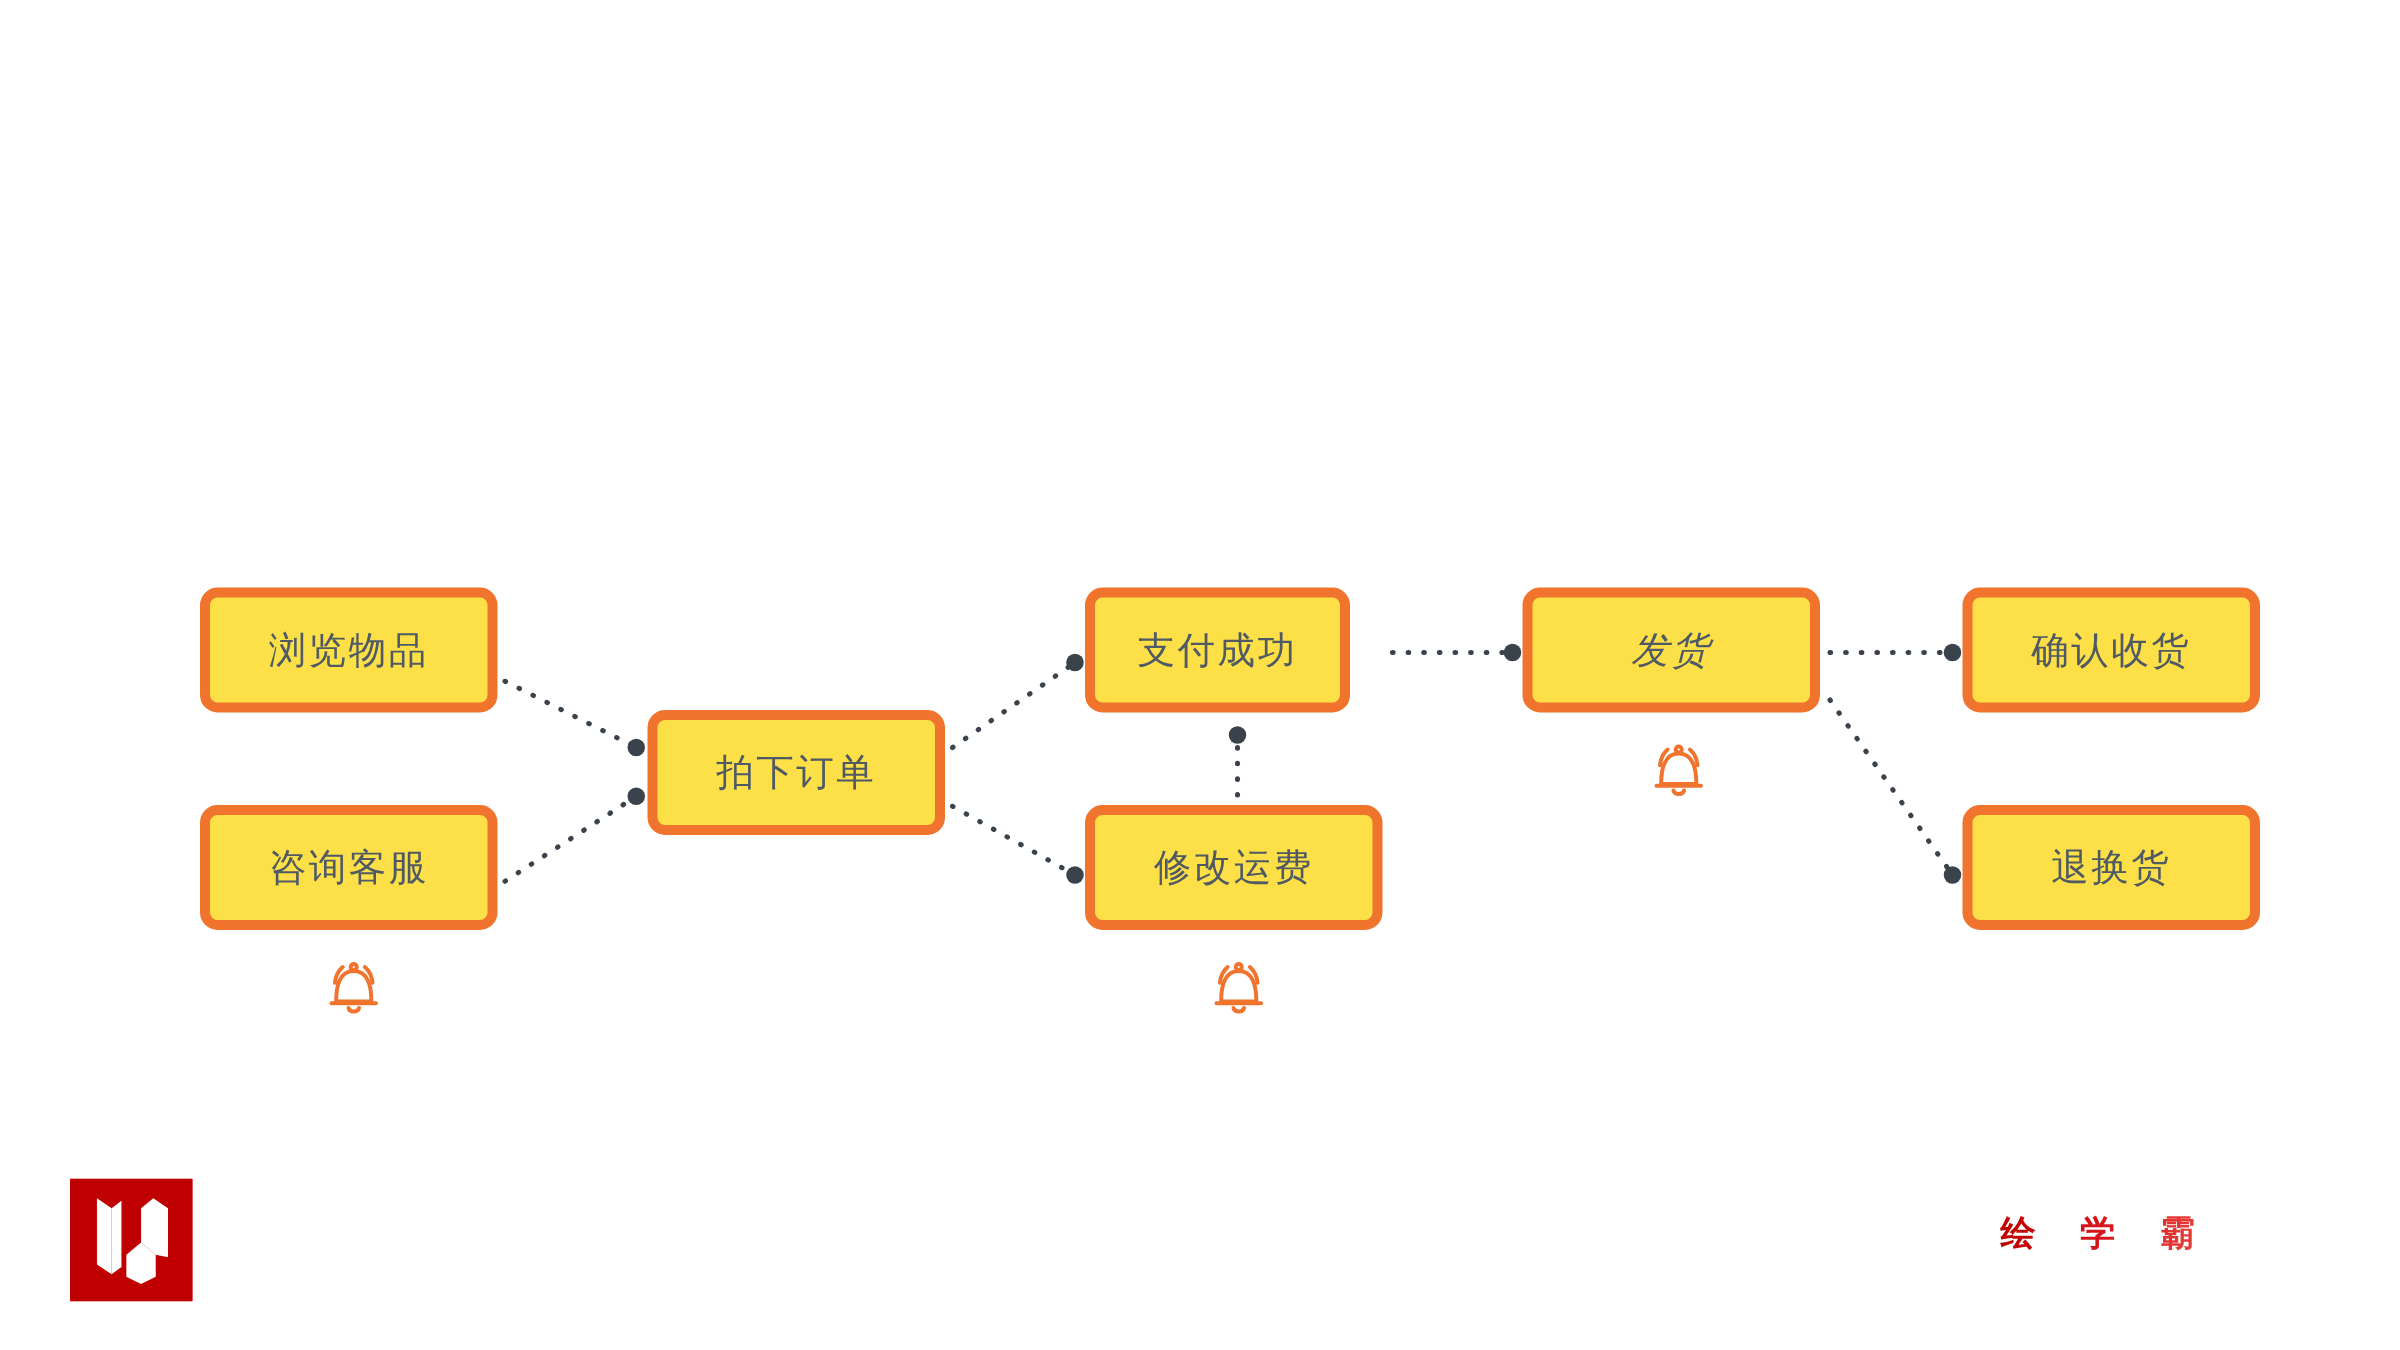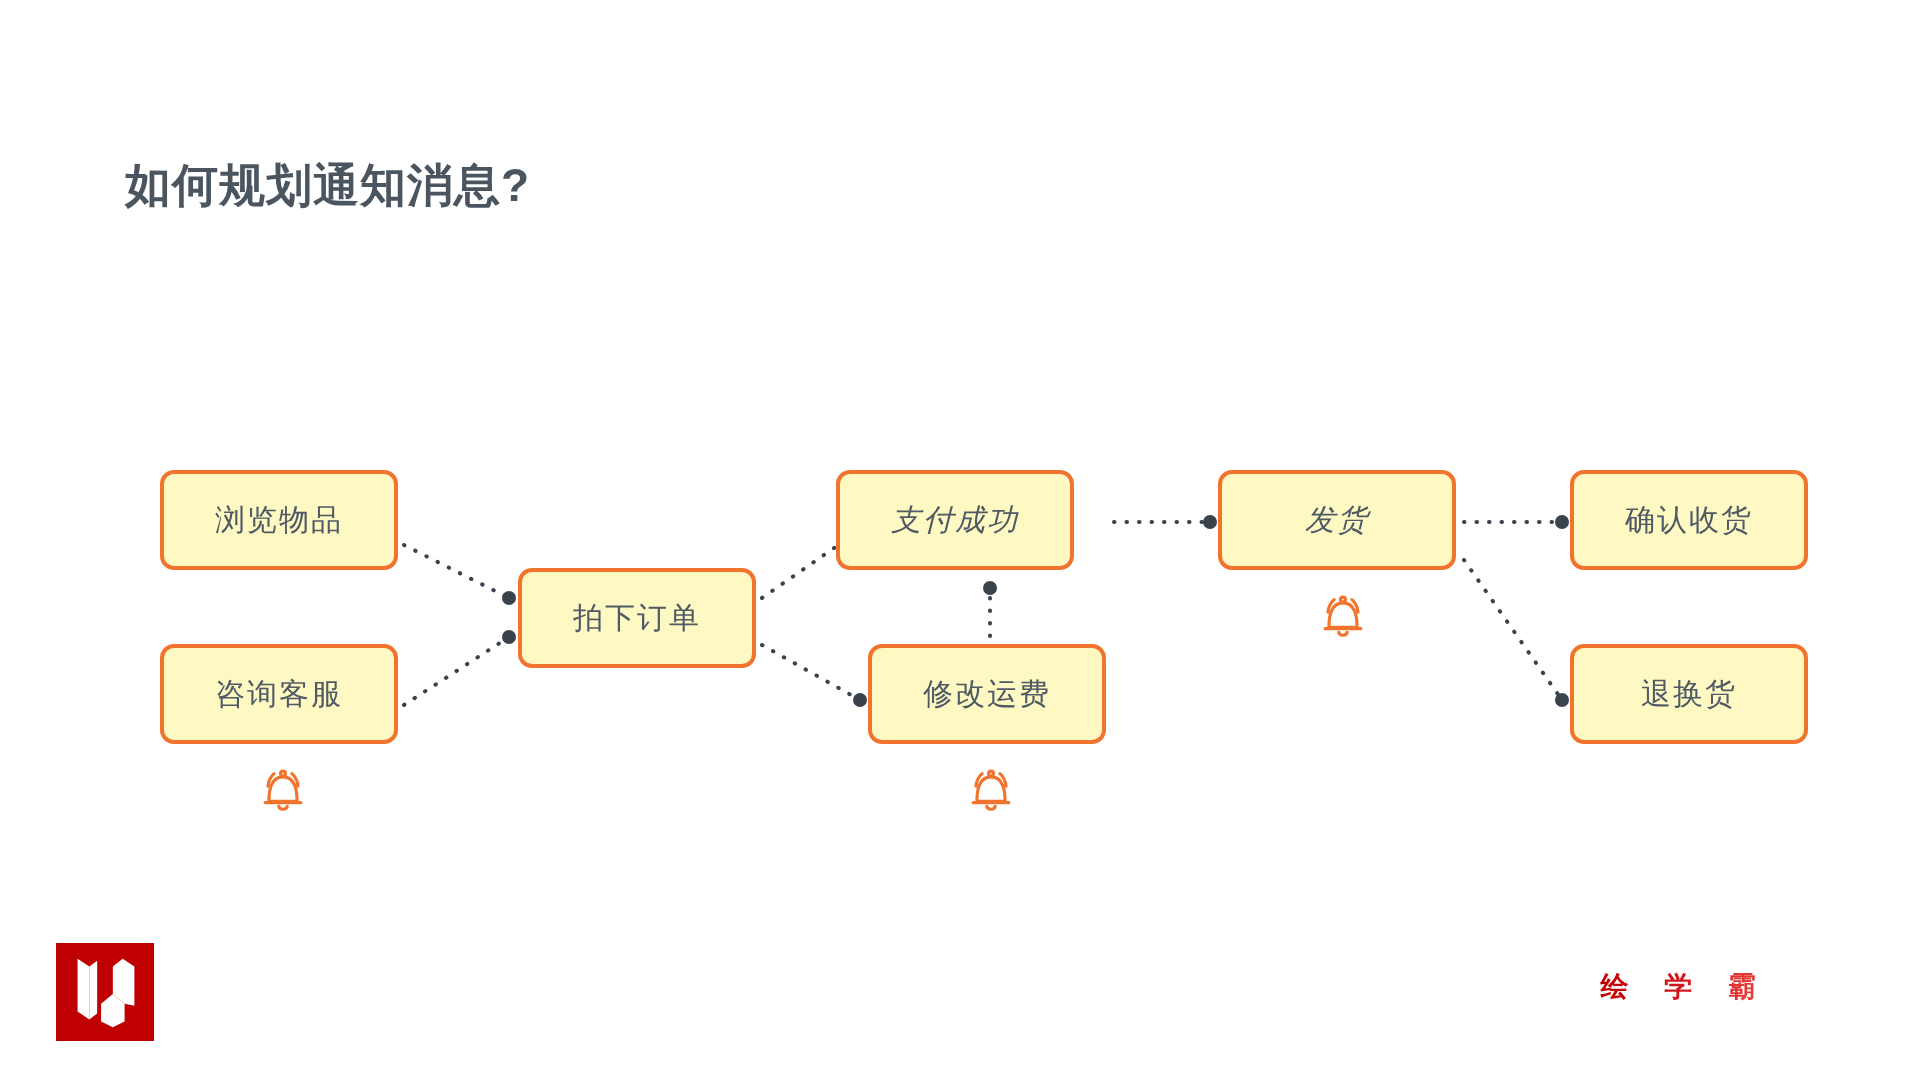--- a/index.html
+++ b/index.html
@@ -52,23 +52,23 @@
     top: 0;
     width: 1920px;
     height: 1080px;
     pointer-events: none;
   }
 
   
   .node {
     position: absolute;
     box-sizing: border-box;
-    border: 4px solid #0ea5e9;
+    border: 8px solid #0ea5e9;
     border-radius: 14px;
-    background: #fef9c3;
+    background: #fde047;
     display: flex;
     align-items: center;
     justify-content: center;
     color: #4f5a64;
     font-size: 30px;
     letter-spacing: 2px;
     white-space: nowrap;
   }
   .node-label {
     pointer-events: none;
@@ -106,21 +106,20 @@
     background-clip: text;
     color: transparent;
     text-align: center;
   }
 </style>
 </head>
 <body>
 
 <div id="slide">
 
-  <div id="title">如何规划通知消息?</div>
 
   <div id="diagram">
 
     <svg id="edge-layer" viewBox="0 0 1920 1080">
       <g id="edges">
           <g>
             <line x1="404" y1="545" x2="509" y2="598" stroke="#3a424c" stroke-width="4" stroke-linecap="round" stroke-dasharray="0.5 12"></line>
             <circle cx="509" cy="598" r="7" fill="#3a424c"></circle>
           </g>
           <g>
@@ -157,21 +156,21 @@
     <div id="nodes">
         <div class="node" style="left: 160px; top: 470px; width: 238px; height: 100px; border-color: rgb(241, 116, 46); color: rgb(79, 90, 100);">
           <span class="node-label">浏览物品</span>
         </div>
         <div class="node" style="left: 160px; top: 644px; width: 238px; height: 100px; border-color: rgb(241, 116, 46); color: rgb(79, 90, 100);">
           <span class="node-label">咨询客服</span>
         </div>
         <div class="node" style="left: 518px; top: 568px; width: 238px; height: 100px; border-color: rgb(241, 116, 46); color: rgb(79, 90, 100); font-family: Liberation Mono, monospace;">
           <span class="node-label">拍下订单</span>
         </div>
-        <div class="node" style="left: 836px; top: 470px; width: 238px; height: 100px; border-color: rgb(241, 116, 46); color: rgb(79, 90, 100); font-style: italic;">
+        <div class="node" style="left: 868px; top: 470px; width: 212px; height: 100px; border-color: rgb(241, 116, 46); color: rgb(79, 90, 100);">
           <span class="node-label">支付成功</span>
         </div>
         <div class="node" style="left: 868px; top: 644px; width: 238px; height: 100px; border-color: rgb(241, 116, 46); color: rgb(79, 90, 100);">
           <span class="node-label">修改运费</span>
         </div>
         <div class="node" style="left: 1218px; top: 470px; width: 238px; height: 100px; border-color: rgb(241, 116, 46); color: rgb(79, 90, 100); font-style: italic;">
           <span class="node-label">发货</span>
         </div>
         <div class="node" style="left: 1570px; top: 470px; width: 238px; height: 100px; border-color: rgb(241, 116, 46); color: rgb(79, 90, 100);">
           <span class="node-label">确认收货</span>

